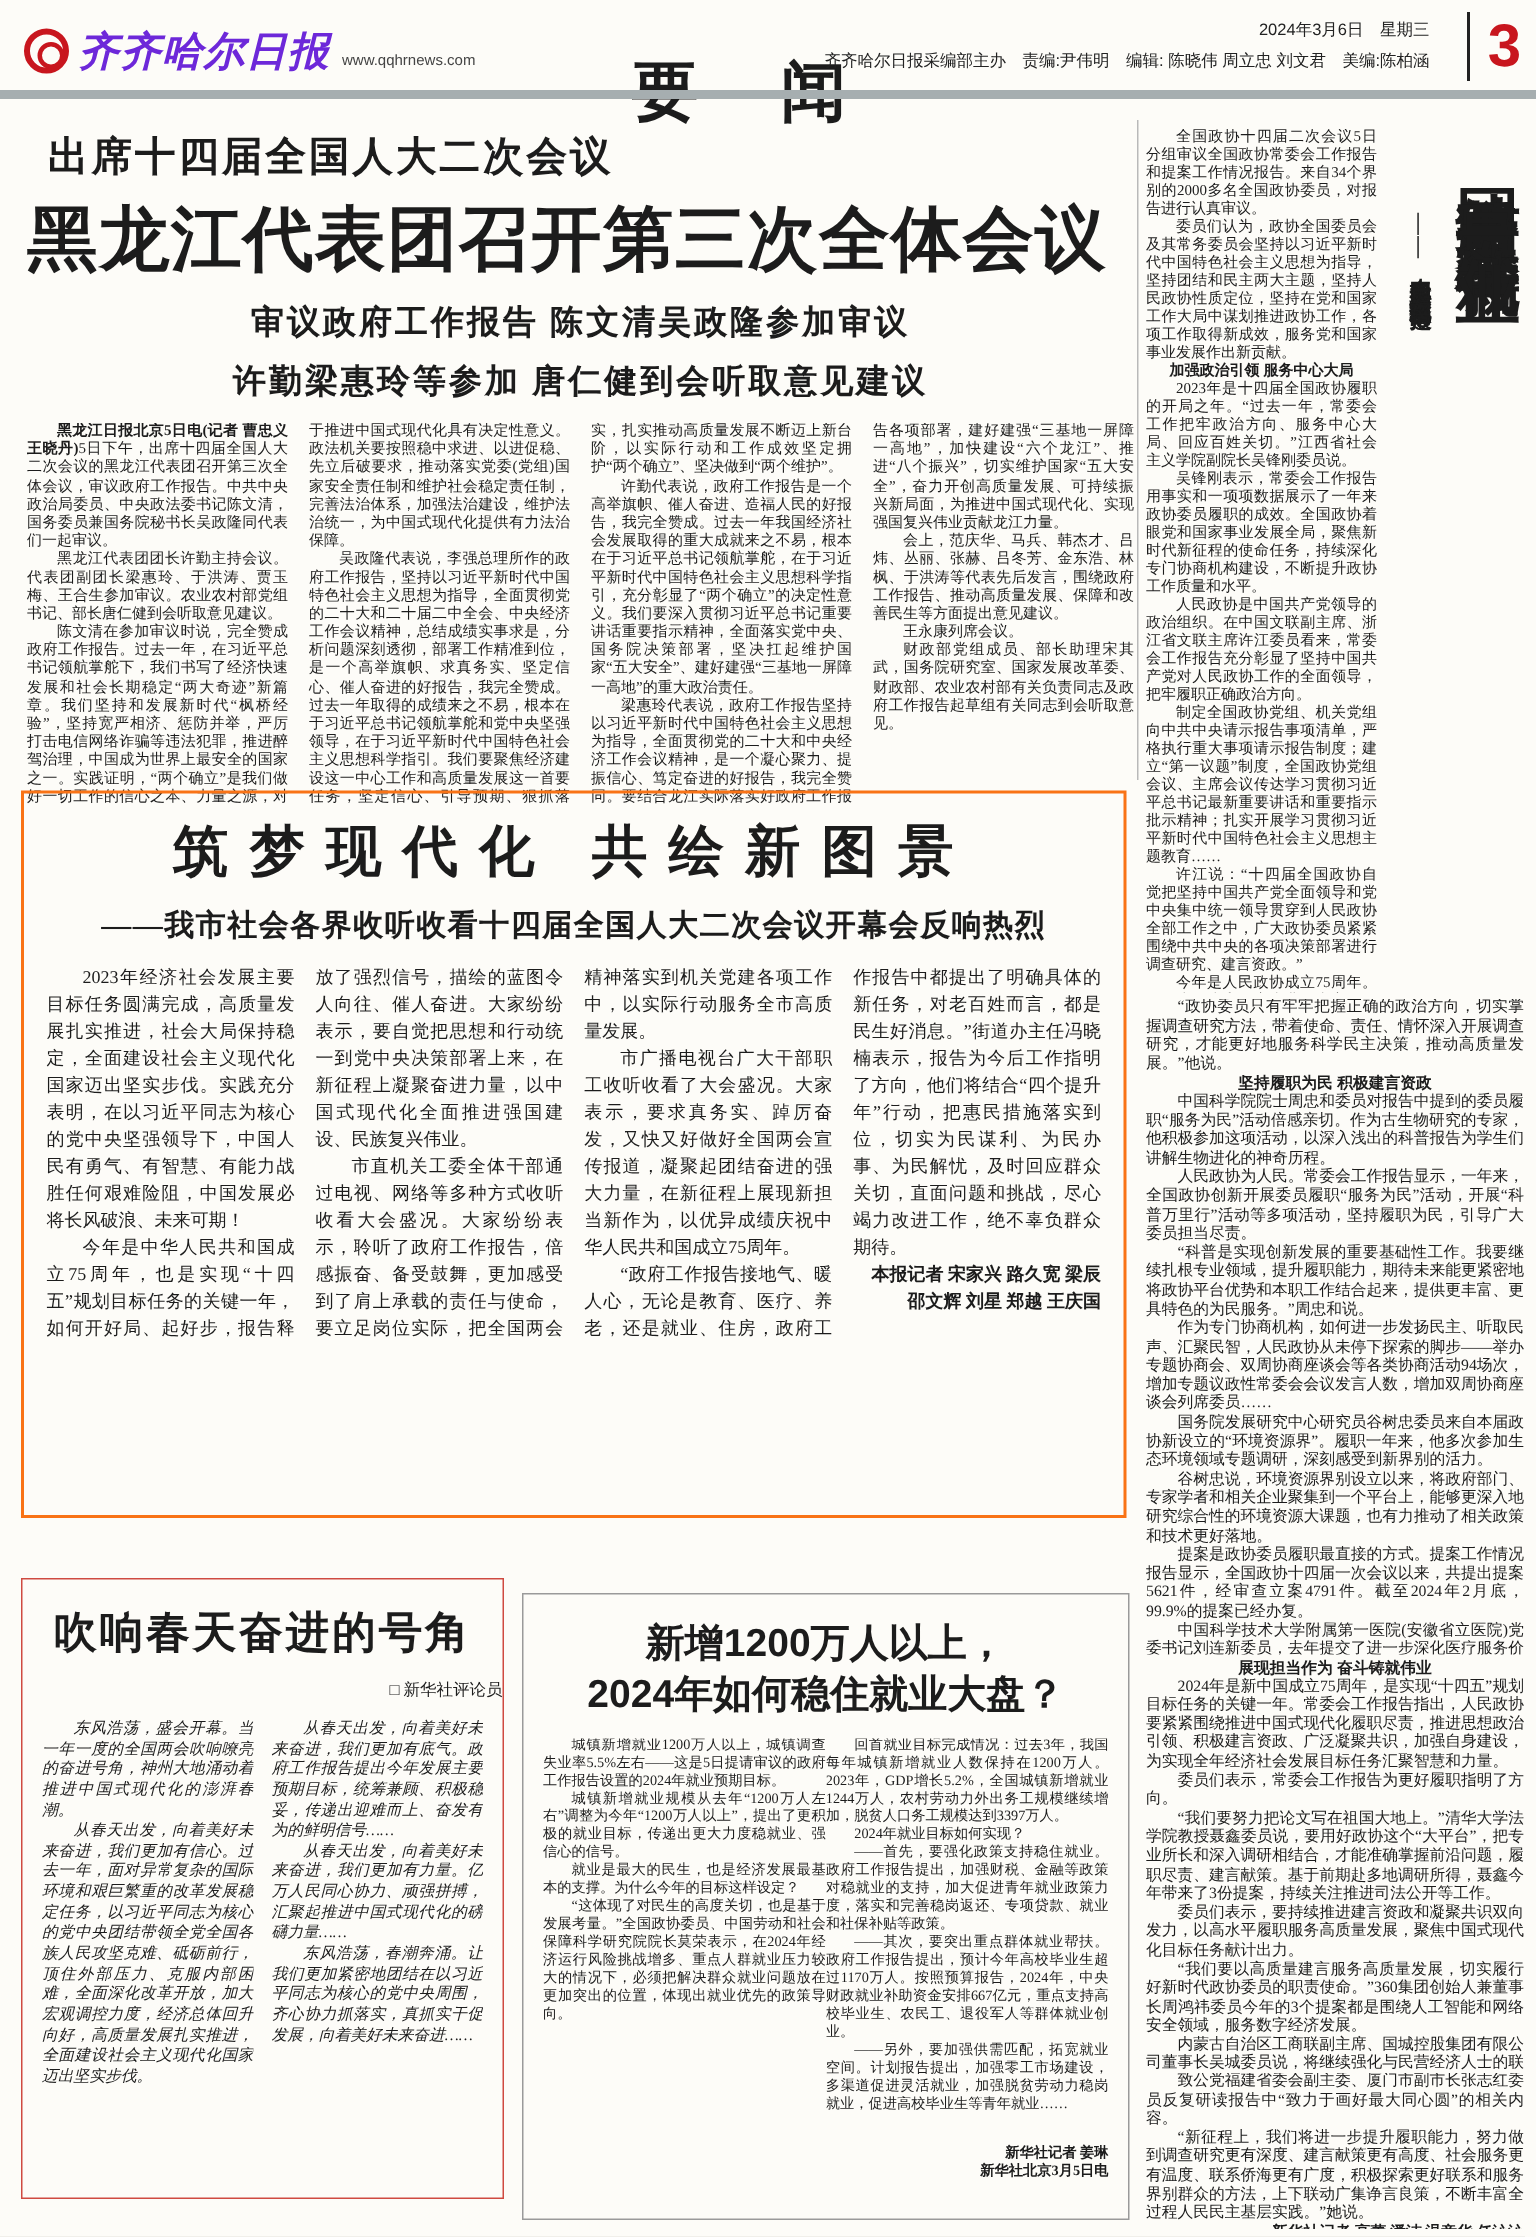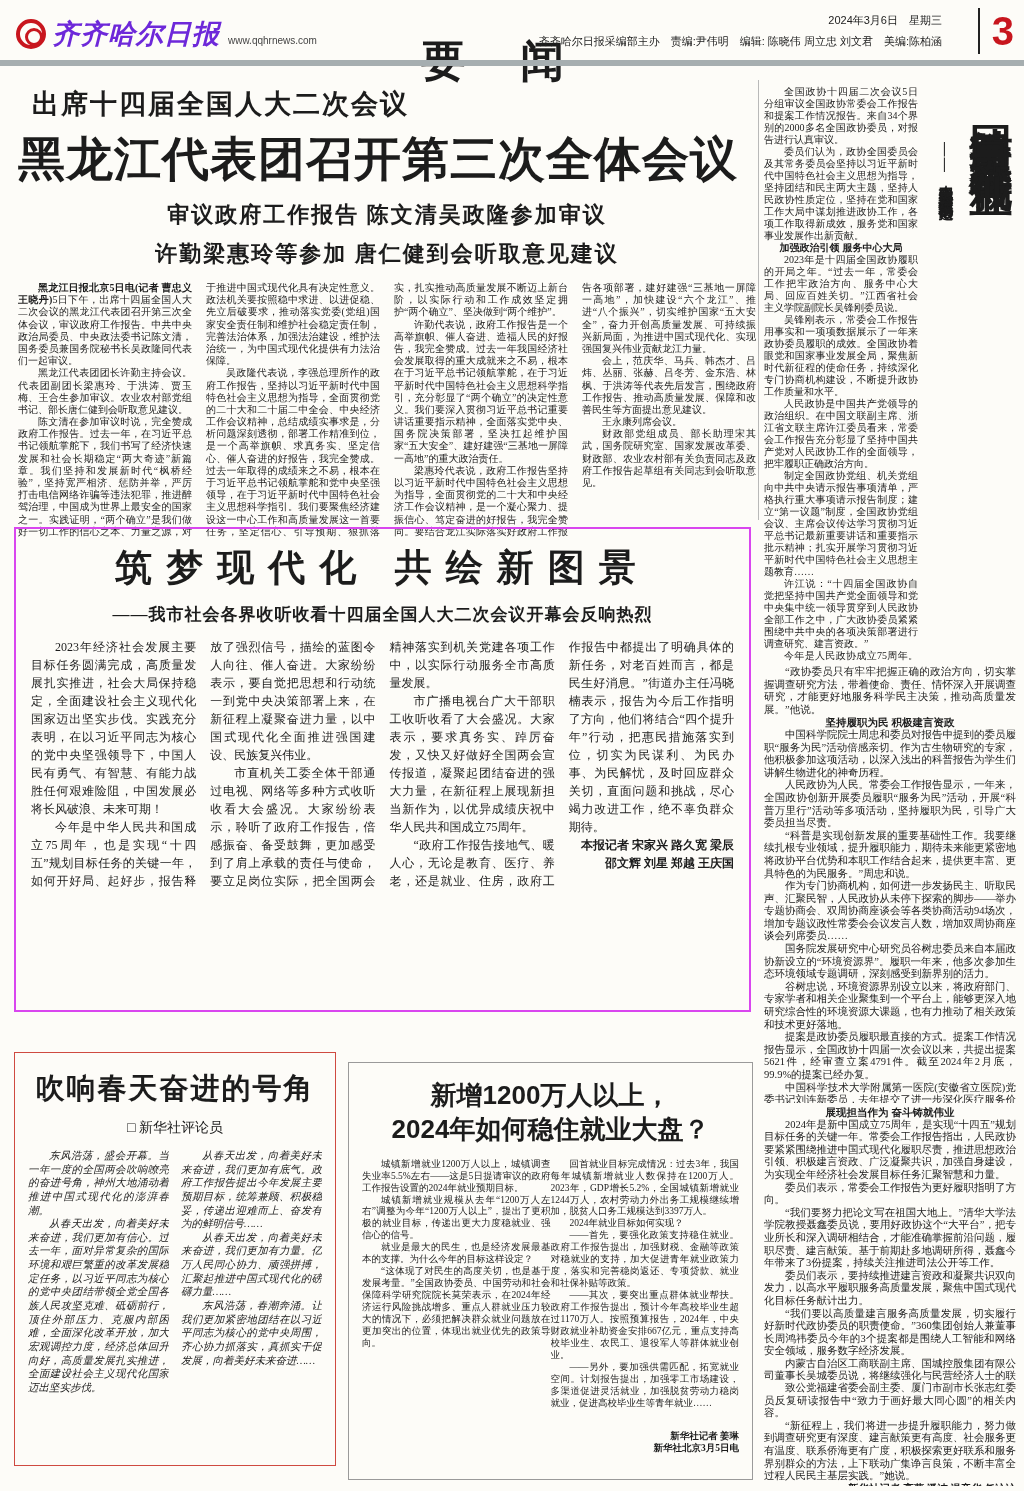--- a/index.html
+++ b/index.html
@@ -7,49 +7,49 @@
         font-family:"Liberation Serif","DejaVu Serif",serif;color:#1c1c1c;overflow:hidden;}
   
   .masthead{position:absolute;left:0;top:0;width:1024px;height:58px;}
   .logo-wrap{position:absolute;left:16px;top:16px;display:flex;align-items:center;gap:6px;}
   .logo-ring{width:30px;height:30px;border:4px solid #c8161e;border-radius:50%;box-sizing:border-box;position:relative;}
   .logo-ring::after{content:"";position:absolute;left:5px;top:5px;width:12px;height:12px;border:3px solid #c8161e;border-radius:50%;}
   .paper-name{font-size:27px;font-weight:900;font-style:italic;color:#6d28d9;letter-spacing:1px;white-space:nowrap;}
   .paper-site{font-size:10px;color:#444;margin-left:2px;margin-top:12px;font-family:"Liberation Sans",sans-serif;}
   .section-title{position:absolute;left:50%;top:20px;transform:translateX(-55%);font-size:44px;font-weight:900;
         letter-spacing:22px;font-family:"Liberation Serif","DejaVu Serif",serif;white-space:nowrap;margin-top:12px;}
-  .head-right{position:absolute;right:82px;top:10px;text-align:right;font-size:11px;line-height:1.9;
+  .head-right{position:absolute;right:71px;top:10px;text-align:right;font-size:11px;line-height:1.9;
         font-family:"Liberation Sans",sans-serif;color:#222;white-space:nowrap;}
   .pagenum-wrap{position:absolute;right:10px;top:8px;height:46px;border-left:2px solid #222;padding-left:12px;display:flex;align-items:center;}
   .pagenum{font-size:40px;font-weight:900;color:#c8161e;font-family:"Liberation Sans",sans-serif;}
   .band{position:absolute;left:0;top:60px;width:1024px;height:6px;background:#a6aeb0;}
   
   .body-text p{margin:0;text-indent:2em;text-align:justify;}
   p.subhead{text-align:center;font-weight:700;text-indent:0;font-family:"Liberation Sans",sans-serif;}
   p.credit{text-align:right;font-weight:700;text-indent:0;}
   .boldlead{font-weight:700;}
   
   .lead{position:absolute;left:18px;top:86px;width:738px;}
   .lead-kicker{font-size:27px;font-weight:900;font-family:"Liberation Sans",sans-serif;margin-left:14px;letter-spacing:2px;}
   .lead-headline{font-size:47px;font-weight:900;font-family:"Liberation Sans",sans-serif;letter-spacing:1px;margin-top:6px;white-space:nowrap;}
   .lead-deck{text-align:center;font-size:22px;font-weight:700;margin-top:9px;letter-spacing:2px;}
   .lead-body{margin-top:13px;height:256px;column-count:4;column-gap:14px;column-fill:auto;
         overflow:hidden;font-size:10px;line-height:1.22;}
   .vrule{position:absolute;left:758px;top:80px;width:1px;height:440px;background:#b9b9b9;}
   
-  .feature-box{position:absolute;left:14px;top:527px;width:737px;height:485px;border:2px solid #d946ef;box-sizing:border-box;}
+  .feature-box{position:absolute;left:14px;top:527px;width:737px;height:485px;border:2px solid #f97316;box-sizing:border-box;}
   .feature-title{text-align:center;font-size:37px;font-weight:900;font-family:"Liberation Sans",sans-serif;
         letter-spacing:14px;margin-top:14px;}
-  .feature-subtitle{text-align:center;font-size:17px;font-weight:700;margin-top:10px;letter-spacing:1px;}
+  .feature-subtitle{text-align:center;font-size:20px;font-weight:700;margin-top:10px;letter-spacing:1px;}
   .feature-body{margin:12px 15px 0;height:358px;column-count:4;column-gap:14px;column-fill:balance;
         overflow:hidden;font-size:12px;line-height:1.5;}
   
   .commentary-box{position:absolute;left:14px;top:1052px;width:322px;height:414px;border:1.5px solid #cf4a41;box-sizing:border-box;}
   .commentary-title{text-align:center;font-size:29px;font-weight:900;margin-top:16px;letter-spacing:2px;}
-  .commentary-byline{text-align:center;font-size:14px;margin-top:10px;}
+  .commentary-byline{text-align:right;font-size:11px;margin-top:10px;}
   .commentary-body{display:flex;gap:12px;margin:12px 13px 0;height:300px;overflow:hidden;}
   .commentary-col{flex:1;font-size:10.5px;line-height:1.3;font-style:italic;overflow:hidden;}
   
   .jobs-box{position:absolute;left:348px;top:1062px;width:405px;height:418px;border:1px solid #9a9a9a;box-sizing:border-box;}
   .jobs-title{text-align:center;font-size:26px;font-weight:900;font-family:"Liberation Sans",sans-serif;line-height:1.3;margin-top:16px;}
   .jobs-body{display:flex;margin:12px 13px 0;height:296px;}
   .jobs-col{flex:1;font-size:9.5px;line-height:1.26;overflow:hidden;display:flex;flex-direction:column;}
   .jobs-col p{margin:0;text-indent:2em;text-align:justify;}
   .jobs-credits{margin-top:auto;}
   .jobs-credits p{text-indent:0;text-align:right;font-weight:700;}

